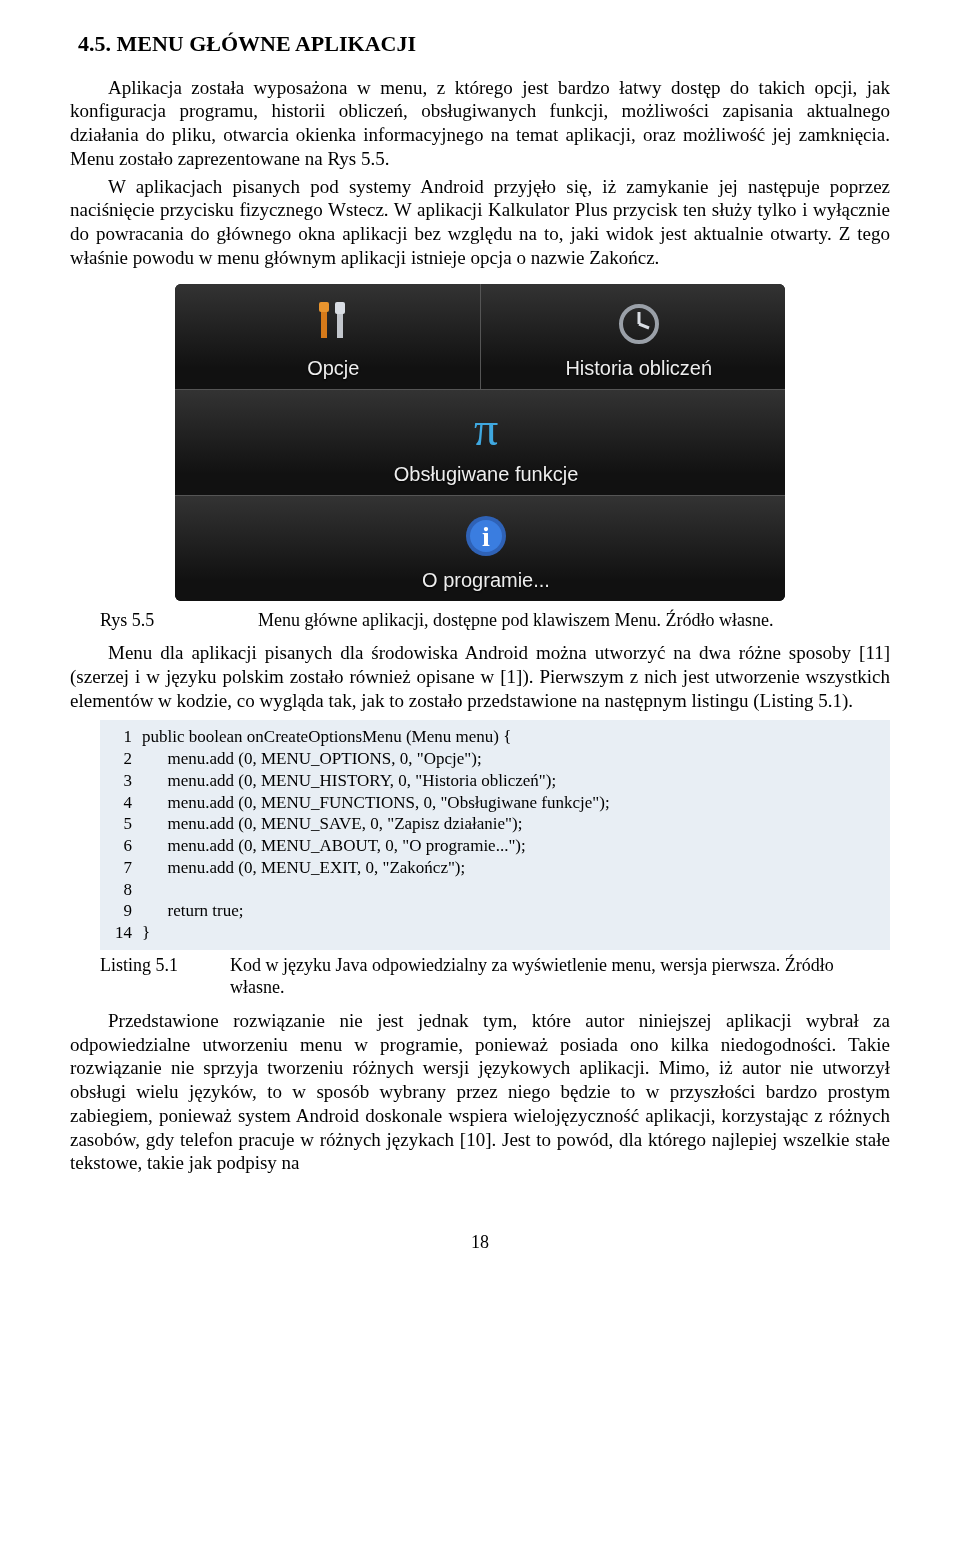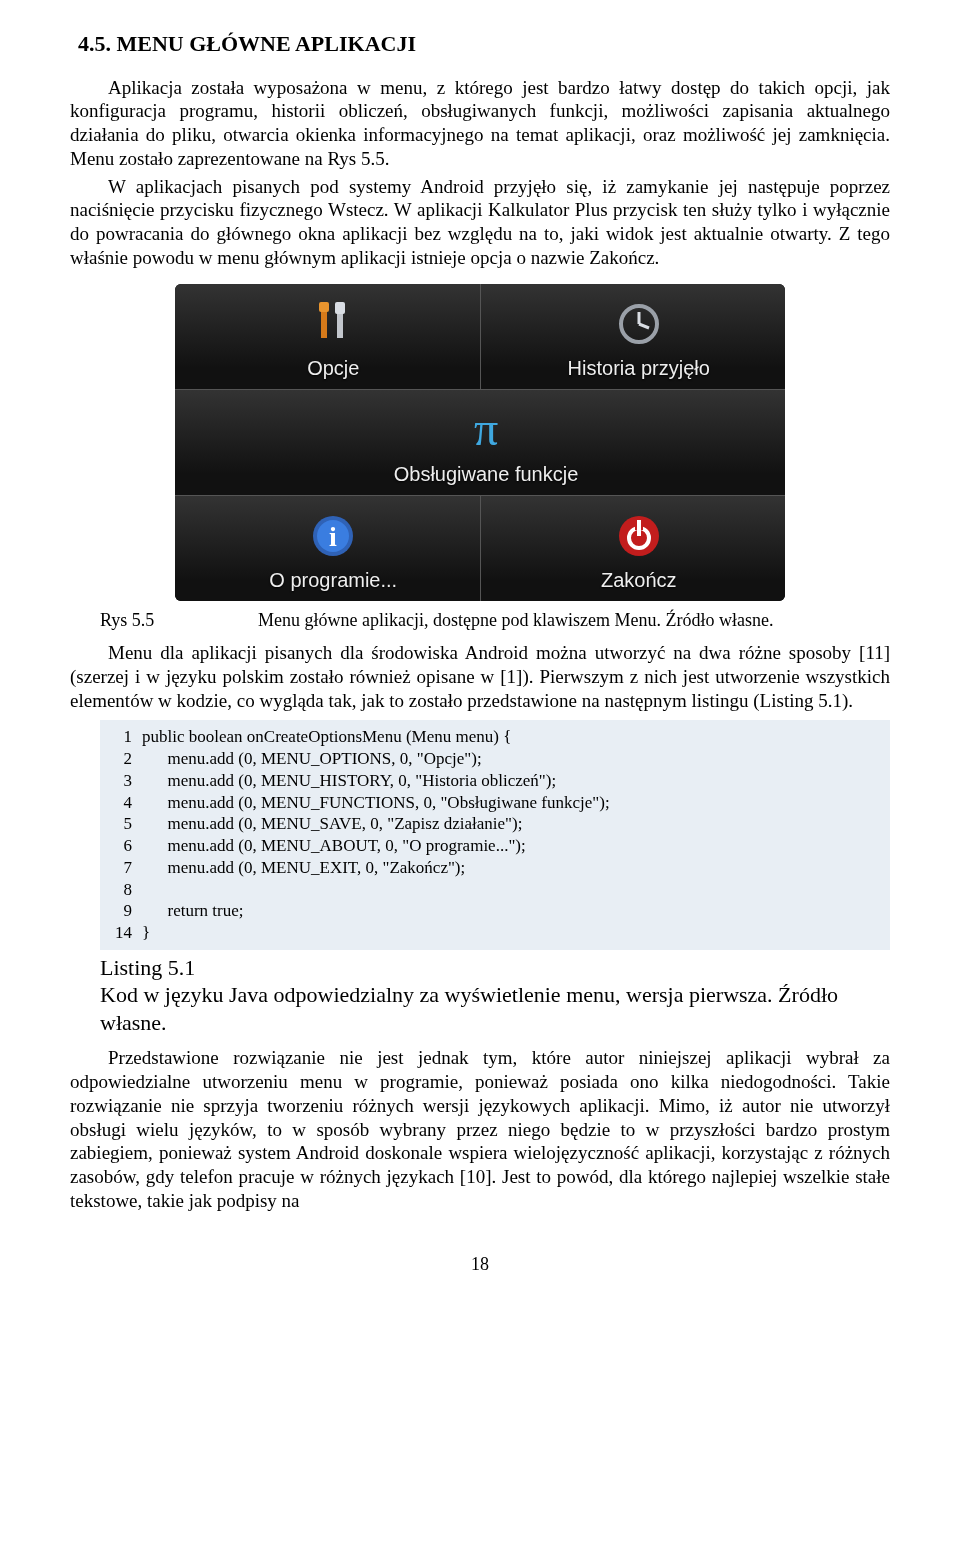--- a/index.html
+++ b/index.html
@@ -84,29 +84,28 @@
   .listing .ln {
     display: inline-block;
     width: 28px;
     text-align: right;
     margin-right: 10px;
     color: #000;
   }
   .listing-caption {
     display: flex;
     margin: 4px 0 10px 30px;
-    font-size: 22px;
-    flex-direction: column;
+    font-size: 18px;
   }
   .listing-caption .lc-label { width: 130px; flex-shrink: 0; }
   .listing-caption .lc-text { flex: 1; }
   .page-num {
     text-align: center;
     font-size: 18px;
-    margin-top: 40px;
+    margin-top: 56px;
   }
 </style>
 </head>
 <body>
 
 <h2 class="section">4.5. MENU GŁÓWNE APLIKACJI</h2>
 
 <p class="body">Aplikacja została wyposażona w menu, z którego jest bardzo łatwy dostęp do takich opcji, jak konfiguracja programu, historii obliczeń, obsługiwanych funkcji, możliwości zapisania aktualnego działania do pliku, otwarcia okienka informacyjnego na temat aplikacji, oraz możliwość jej zamknięcia. Menu zostało zaprezentowane na Rys 5.5.</p>
 <p class="body">W aplikacjach pisanych pod systemy Android przyjęło się, iż zamykanie jej następuje poprzez naciśnięcie przycisku fizycznego Wstecz. W aplikacji Kalkulator Plus przycisk ten służy tylko i wyłącznie do powracania do głównego okna aplikacji bez względu na to, jaki widok jest aktualnie otwarty. Z tego właśnie powodu w menu głównym aplikacji istnieje opcja o nazwie Zakończ.</p>
 
@@ -124,21 +123,21 @@
       <div class="menu-label">Opcje</div>
     </div>
     <div class="menu-cell">
       <div class="menu-icon">
         <svg width="52" height="52" viewBox="0 0 52 52">
           <circle cx="26" cy="26" r="18" fill="none" stroke="#9aa0a8" stroke-width="4"></circle>
           <line x1="26" y1="26" x2="26" y2="14" stroke="#d9dde3" stroke-width="3"></line>
           <line x1="26" y1="26" x2="36" y2="30" stroke="#d9dde3" stroke-width="3"></line>
         </svg>
       </div>
-      <div class="menu-label">Historia przyjęło</div>
+      <div class="menu-label">Historia obliczeń</div>
     </div>
   </div>
   <div class="screenshot-row">
     <div class="menu-cell">
       <div class="menu-icon">
         <svg width="58" height="58" viewBox="0 0 58 58">
           <text x="29" y="44" font-size="48" font-family="serif" fill="#3fa8e0" text-anchor="middle">π</text>
         </svg>
       </div>
       <div class="menu-label">Obsługiwane funkcje</div>
@@ -147,32 +146,20 @@
   <div class="screenshot-row">
     <div class="menu-cell">
       <div class="menu-icon">
         <svg width="52" height="52" viewBox="0 0 52 52">
           <circle cx="26" cy="26" r="20" fill="#2f62b6"></circle>
           <circle cx="26" cy="26" r="16" fill="#3a7de0"></circle>
           <text x="26" y="36" font-size="28" font-family="serif" font-weight="bold" fill="#fff" text-anchor="middle">i</text>
         </svg>
       </div>
       <div class="menu-label">O programie...</div>
-    </div>
-    <div class="menu-cell">
-      <div class="menu-icon">
-        <svg width="52" height="52" viewBox="0 0 52 52">
-          <circle cx="26" cy="26" r="20" fill="#c21d1d"></circle>
-          <circle cx="26" cy="28" r="10" fill="none" stroke="#fff" stroke-width="4"></circle>
-          <rect x="24" y="10" width="4" height="16" fill="#fff"></rect>
-          <rect x="22" y="12" width="8" height="8" fill="#c21d1d"></rect>
-          <rect x="24" y="10" width="4" height="14" fill="#fff"></rect>
-        </svg>
-      </div>
-      <div class="menu-label">Zakończ</div>
     </div>
   </div>
 </div>
 
 <div class="caption-row">
   <div class="caption-label">Rys 5.5</div>
   <div class="caption-text">Menu główne aplikacji, dostępne pod klawiszem Menu. Źródło własne.</div>
 </div>
 
 <p class="body">Menu dla aplikacji pisanych dla środowiska Android można utworzyć na dwa różne sposoby [11] (szerzej i w języku polskim zostało również opisane w [1]). Pierwszym z nich jest utworzenie wszystkich elementów w kodzie, co wygląda tak, jak to zostało przedstawione na następnym listingu (Listing 5.1).</p>

